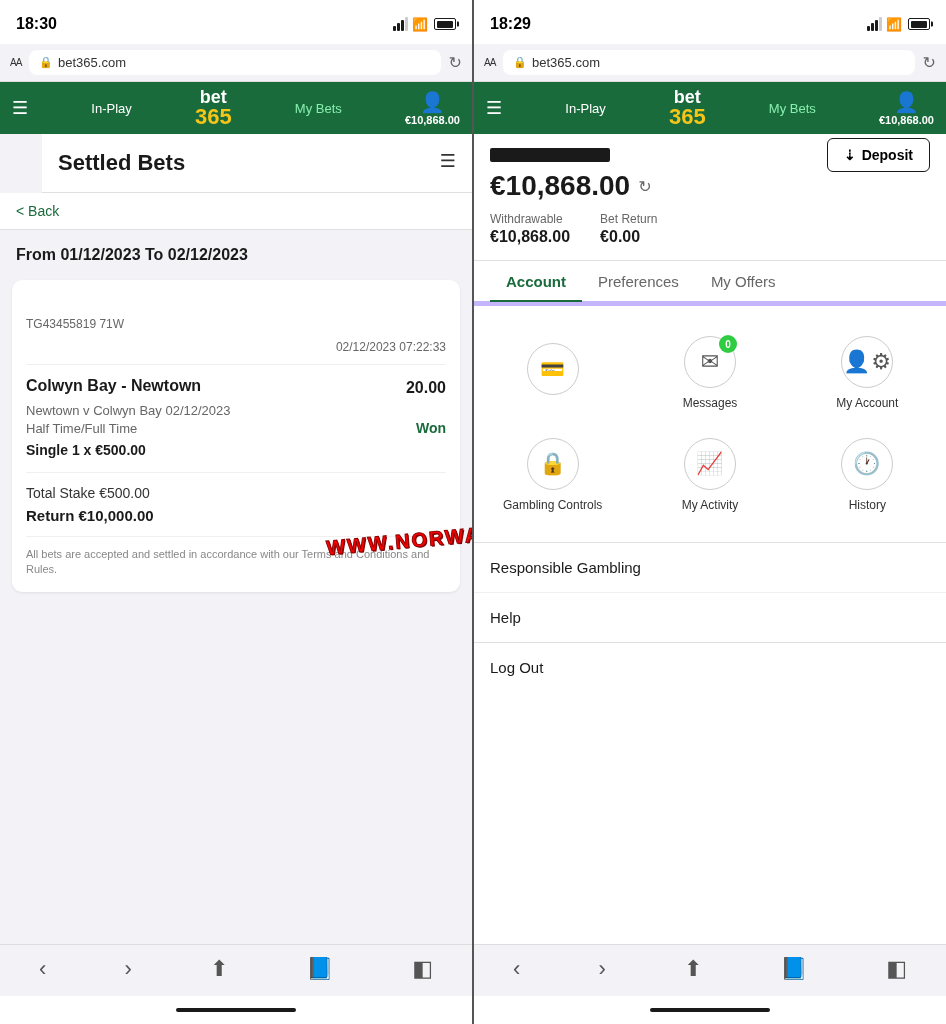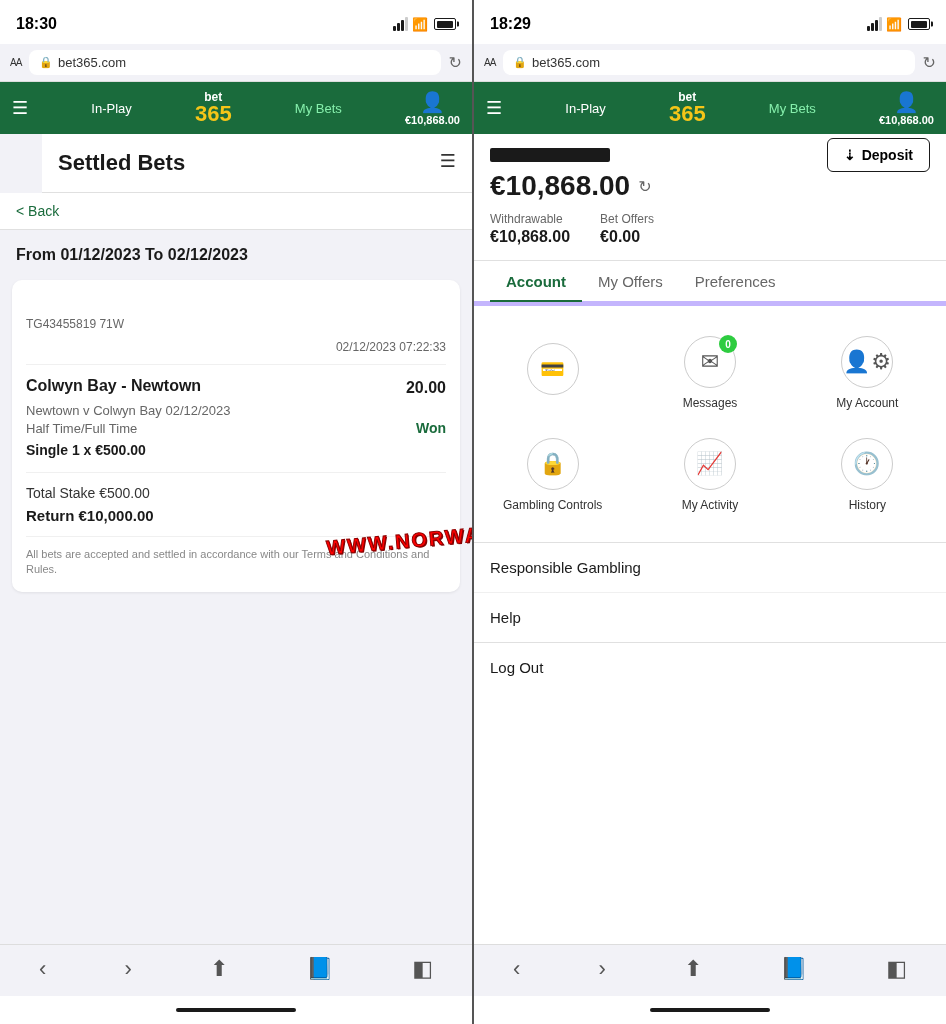--- a/index.html
+++ b/index.html
@@ -83,21 +83,21 @@
     .nav-hamburger { color: white; font-size: 18px; }
     .nav-inplay { color: white; font-size: 13px; }
     .nav-logo {
       background: #1a6b3c;
       color: white;
       font-weight: 900;
       font-size: 18px;
       text-align: center;
       line-height: 1;
     }
-    .nav-logo .bet { font-size: 12px; }
+    .nav-logo .bet { font-size: 18px; }
     .nav-logo .num { font-size: 22px; color: #f5c518; }
     .nav-mybets { color: #86efac; font-size: 13px; }
     .nav-account { display: flex; flex-direction: column; align-items: center; }
     .nav-account-icon { color: white; font-size: 20px; }
     .nav-account-balance { color: white; font-size: 11px; font-weight: 600; }
 
     
     .content-left {
       flex: 1;
       background: #f2f2f7;
@@ -484,30 +484,30 @@
             <span>⇣</span>
             <span>Deposit</span>
           </button>
         </div>
         <div class="balance-details">
           <div>
             <div class="balance-item-label">Withdrawable</div>
             <div class="balance-item-value">€10,868.00</div>
           </div>
           <div>
-            <div class="balance-item-label">Bet Offers</div>
+            <div class="balance-item-label">Bet Return</div>
             <div class="balance-item-value">€0.00</div>
           </div>
         </div>
       </div>
 
       <div class="account-tabs">
         <div class="account-tab active">Account</div>
+        <div class="account-tab">Preferences</div>
         <div class="account-tab">My Offers</div>
-        <div class="account-tab">Preferences</div>
       </div>
 
       <div class="menu-grid">
 
         <div class="menu-grid-item">
           <div class="menu-icon-circle wallet">
             💳
           </div>
           <span class="menu-item-label"></span>
         </div>

